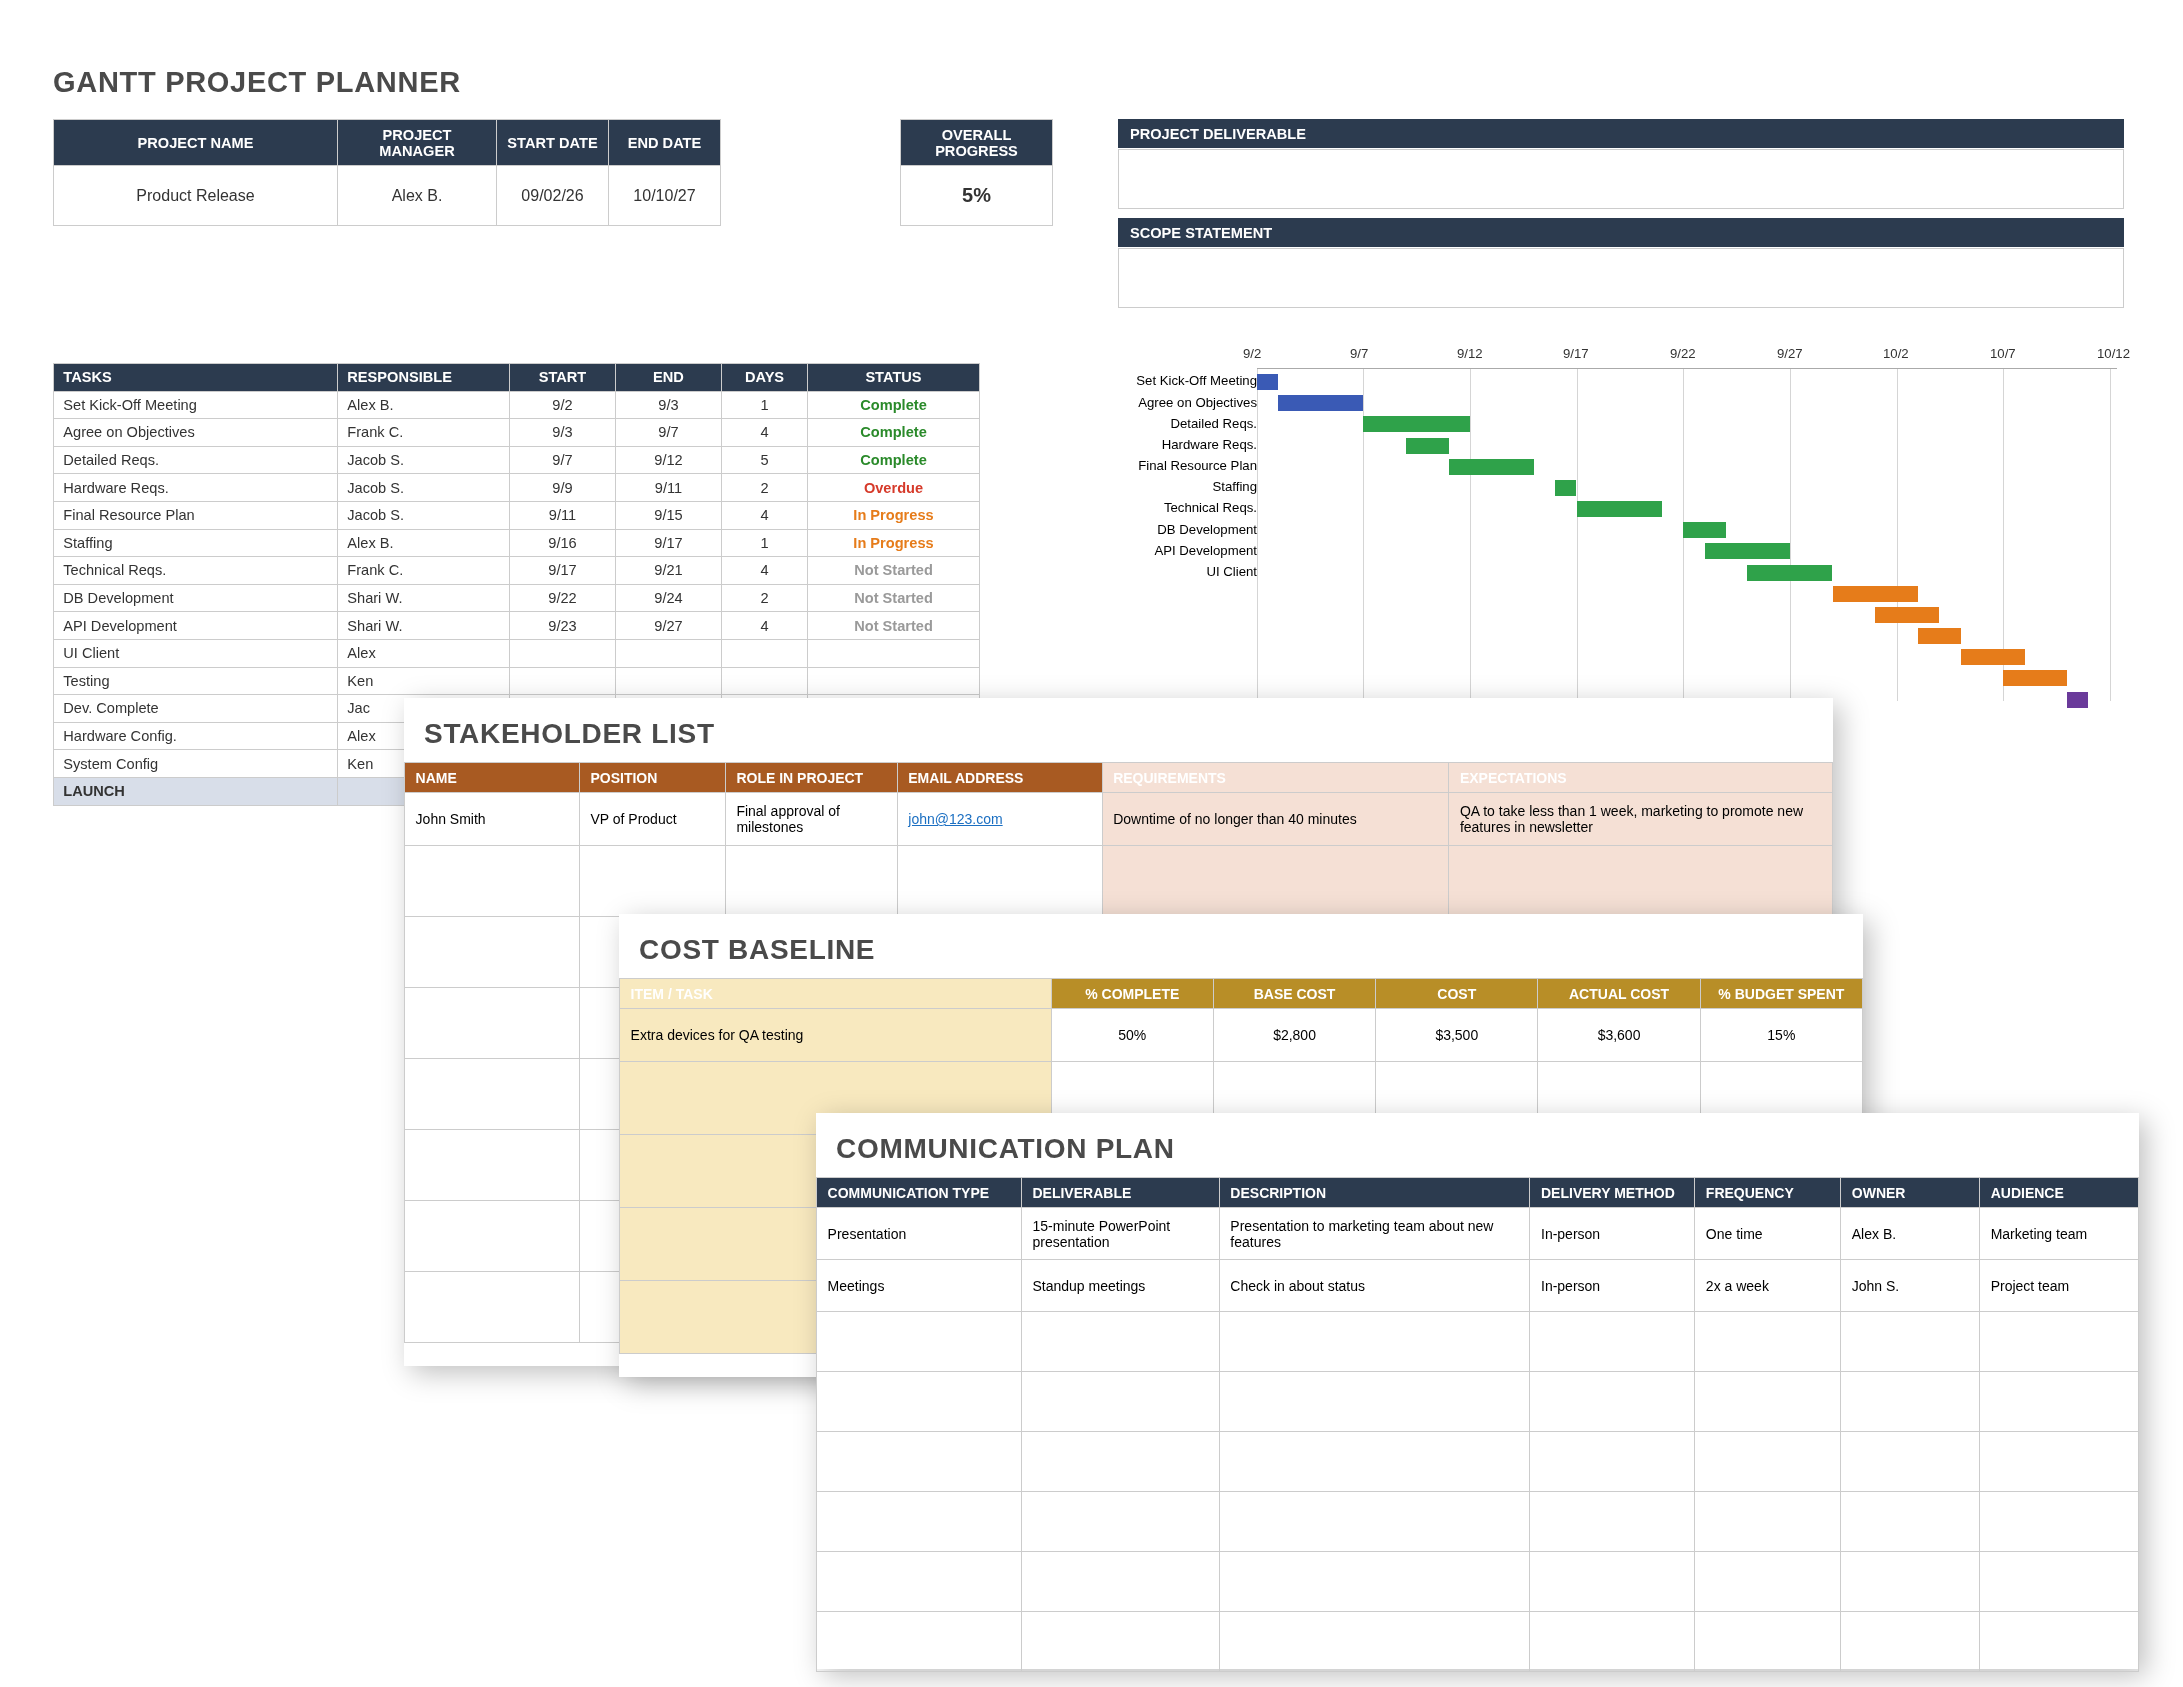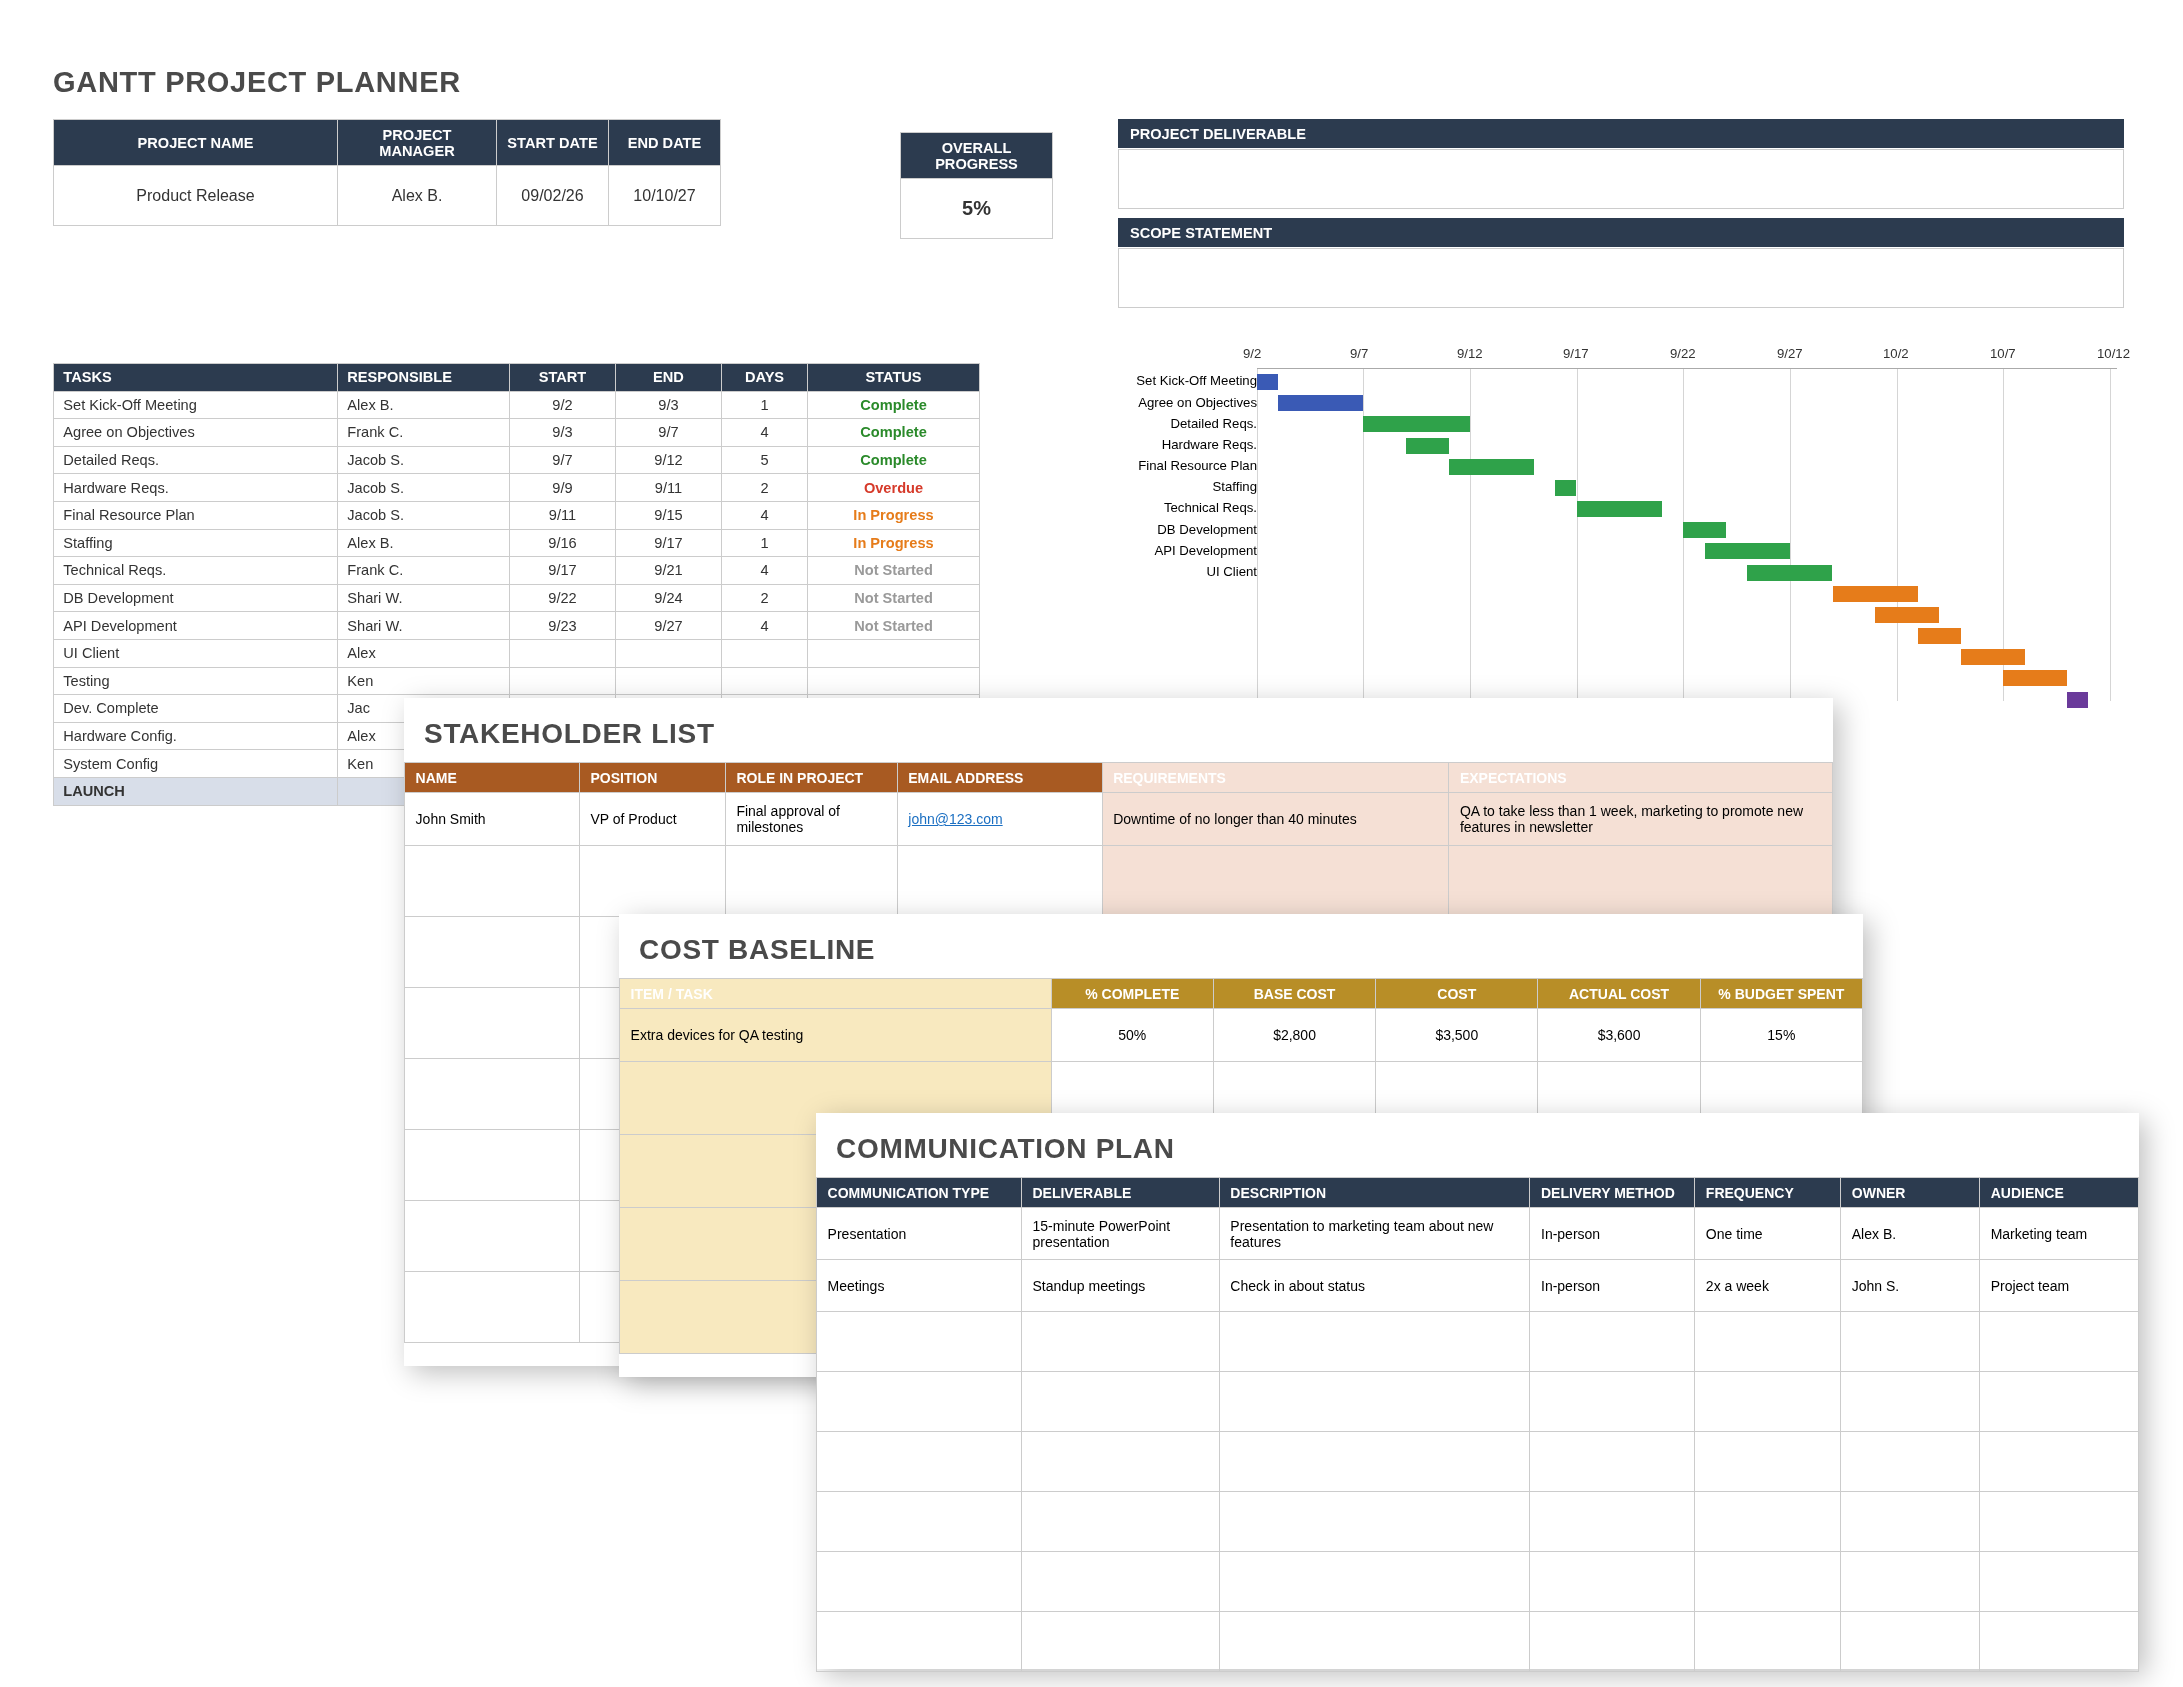--- a/index.html
+++ b/index.html
@@ -28,21 +28,21 @@
   .hdr-orange th { background: #a85a22; color:#fff; font-size:14.6px; padding:6.6px 5.3px; text-align:center; }
   .hdr-gold th { background:#b88e27; color:#fff; font-size:14.6px; padding:6.6px 5.3px; text-align:center; }
 
   
   #proj-info { position:absolute; left:53px; top:119px; }
   #proj-info th { width:159px; }
   #proj-info th.w1{width:284px;} #proj-info th.w2{width:159px;} #proj-info th.w3{width:112px;}
   #proj-info td { height:60px; font-size:16px; text-align:center; }
 
   
-  #overall { position:absolute; left:900px; top:132px; }
+  #overall { position:absolute; left:900px; top:119px; }
   #overall th{width:152px;} #overall td{height:60px; font-size:20px; font-weight:700; text-align:center;}
 
   
   .bar-label {
     position:absolute; background:#2c3b4f; color:#fff;
     font-size:14.6px; font-weight:700; padding:6.6px 12px;
   }
   .bar-body {
     position:absolute; border:0.7px solid #ccc; background:#fff;
   }

